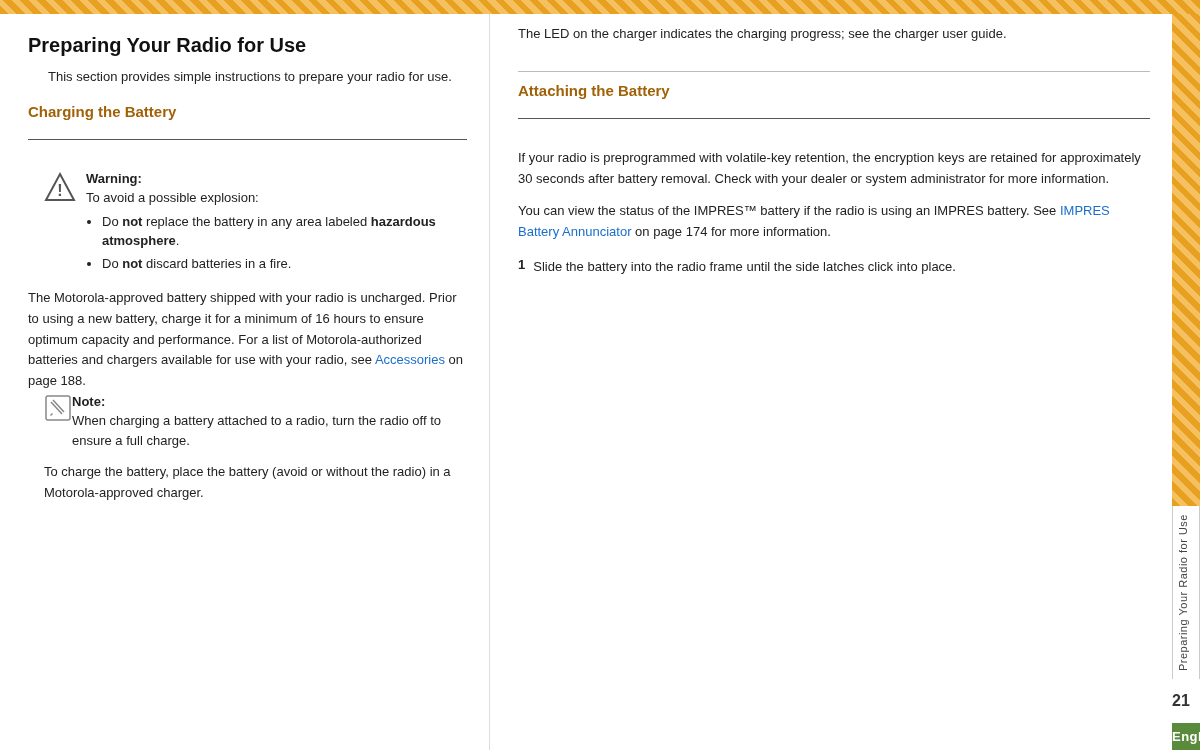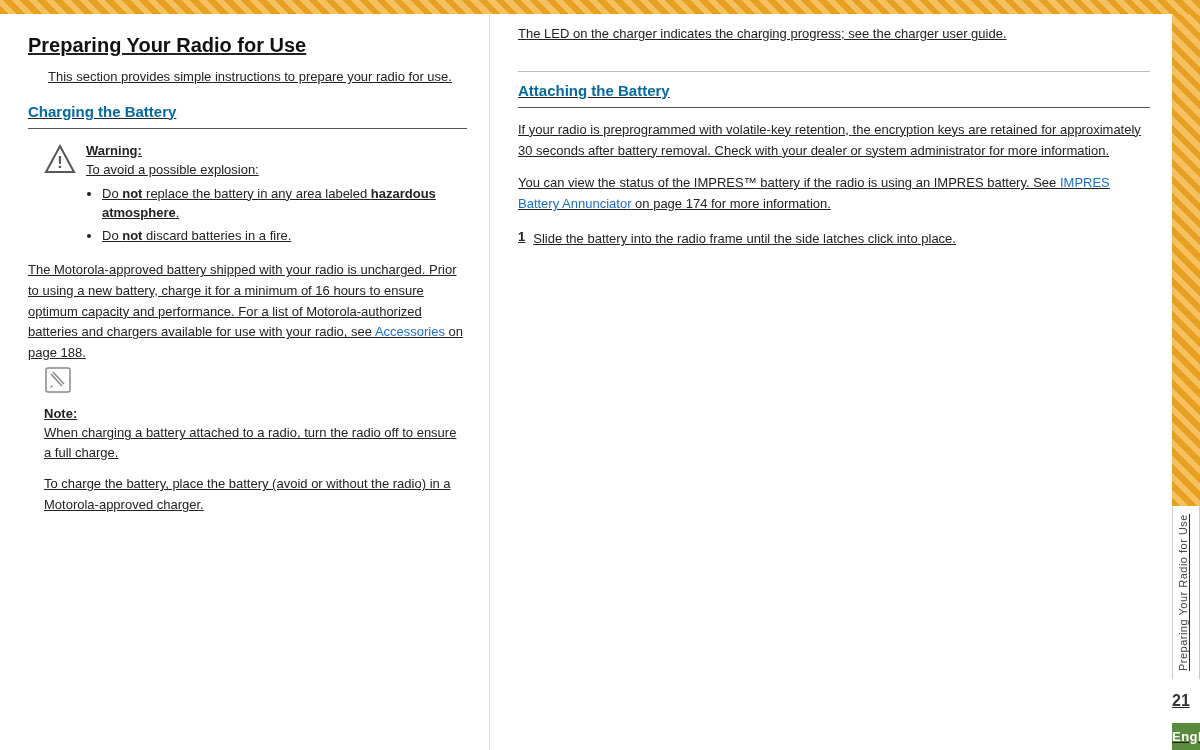--- a/index.html
+++ b/index.html
@@ -32,21 +32,20 @@
         #f5c060 12px
       );
       height: 14px;
       width: 100%;
     }
 
     .page-body {
       display: flex;
       flex: 1;
       overflow: hidden;
-      text-decoration: underline;
     }
 
     .left-column {
       width: 490px;
       padding: 20px 22px 20px 28px;
       border-right: 1px solid #ddd;
       overflow: hidden;
     }
 
     .right-column {
@@ -66,23 +65,23 @@
       margin-left: 20px;
       margin-bottom: 16px;
       font-size: 13px;
       line-height: 1.5;
     }
 
     .section-heading {
       font-size: 15px;
       font-weight: bold;
       border-bottom: 1.5px solid #555;
-      padding-bottom: 8px;
-      margin-bottom: 12px;
-      color: #0369a1;
+      padding-bottom: 19px;
+      margin-bottom: 29px;
+      color: #a16207;
     }
 
     .warning-box {
       display: flex;
       align-items: flex-start;
       margin: 0 0 12px 16px;
       gap: 10px;
     }
 
     .warning-icon {
@@ -110,22 +109,21 @@
 
     .body-text {
       font-size: 13px;
       line-height: 1.6;
     }
 
     .note-box {
       display: flex;
       align-items: flex-start;
       margin: 0 0 12px 16px;
-      gap: 10px;
-      flex-direction: column;
+      gap: 0;
     }
 
     .note-icon {
       flex-shrink: 0;
       width: 28px;
       height: 28px;
       margin-top: 2px;
     }
 
     .note-content {

